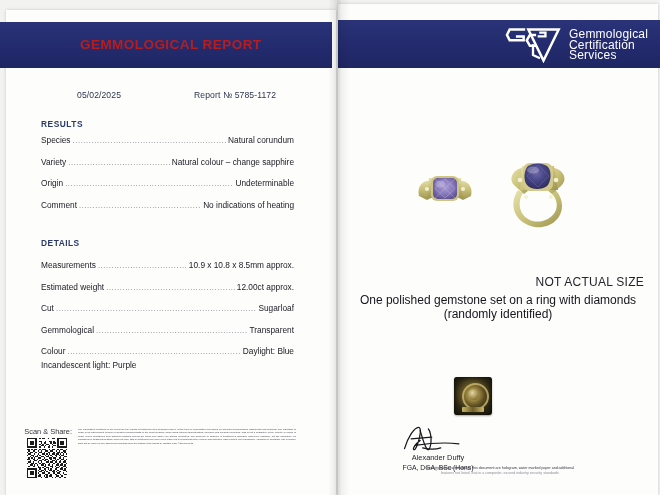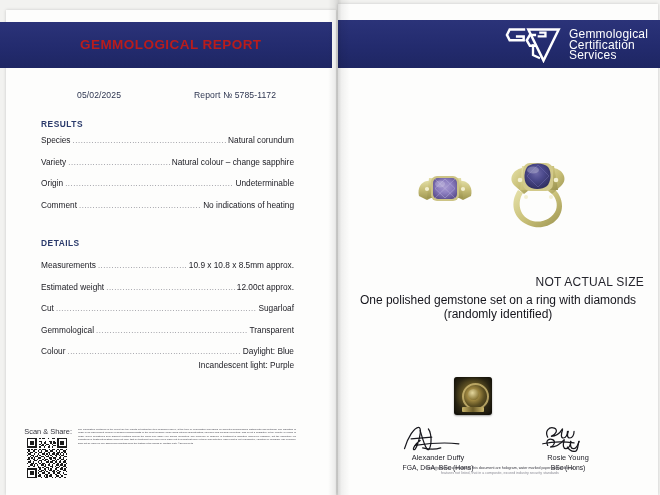--- a/index.html
+++ b/index.html
@@ -148,21 +148,20 @@
     flex: 1 1 auto;
     overflow: hidden;
     margin: 0 2px;
     color: #6d6d78;
     font-size: 7.6px;
     letter-spacing: .6px;
     white-space: nowrap;
   }
   .kv .v { flex: 0 0 auto; }
   .kv-sub {
-    text-align: right;
     font-size: 8.3px;
     color: #1b1b22;
     margin-top: -8px;
     margin-bottom: 4px;
   }
 
   
   .scanshare {
     position: absolute;
     left: 22px;
@@ -658,36 +657,20 @@
         <path d="M33 8 C36 18 38 26 41 30 C43 33 45 30 46 24 C47 16 45 8 43 6"></path>
         <path d="M22 18 L47 16"></path>
         <path d="M27 26 C40 24 62 22 80 24"></path>
         <path d="M36 29 C44 31 52 31 58 29"></path>
       </g>
     </svg>
     <div class="sig-name">Alexander Duffy</div>
     <div class="sig-quals">FGA, DGA, BSc (Hons)</div>
   </div>
 
-  <div class="sig-col" id="sig-col-2">
-    <svg class="sig-mark" viewBox="0 0 110 34">
-      <g fill="none" stroke="#16161c" stroke-width="1.5" stroke-linecap="round">
-        <path d="M30 16 C26 8 32 3 38 5 C43 7 40 13 34 15 C41 15 45 11 48 6"></path>
-        <path d="M48 7 C46 13 46 17 49 17 C52 17 54 13 54 9"></path>
-        <path d="M55 9 C53 14 54 17 57 17 C60 17 62 13 62 9"></path>
-        <path d="M30 26 C27 20 32 17 36 19 C40 21 38 27 33 28 C40 28 46 24 50 19"></path>
-        <path d="M50 20 C48 26 49 30 52 30 C56 30 58 25 58 21"></path>
-        <path d="M58 21 C57 26 58 30 61 30 C65 30 67 25 68 21"></path>
-        <path d="M68 21 C66 27 67 32 64 33 C60 34 56 31 54 28"></path>
-        <path d="M24 24 C33 22 48 21 62 23"></path>
-      </g>
-    </svg>
-    <div class="sig-name">Rosie Young</div>
-    <div class="sig-quals">BSc (Hons)</div>
-  </div>
 
   <div class="security-note">
     <div>Security features included in this document are hologram, water marked paper and additional</div>
     <div class="faded">features not listed, that in a composite, exceed industry security standards</div>
   </div>
 
   <div class="fold"></div>
 </div>
 
 </body></html>

